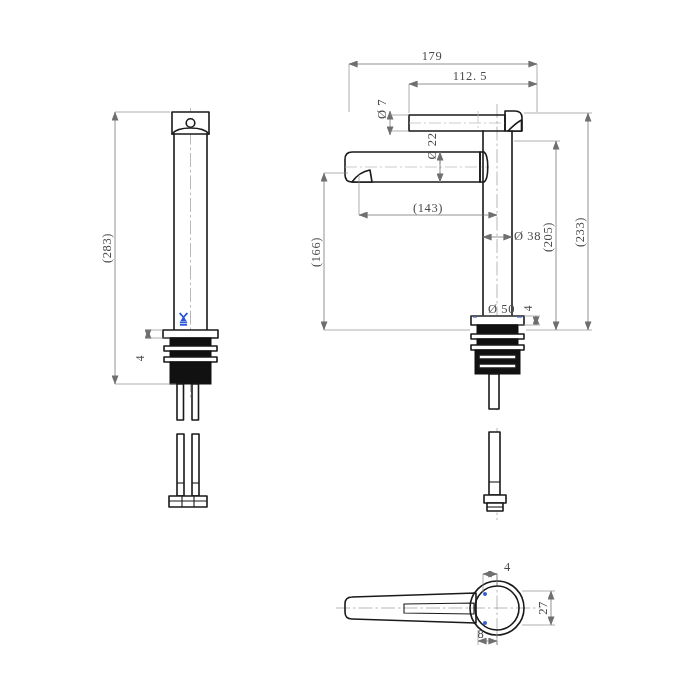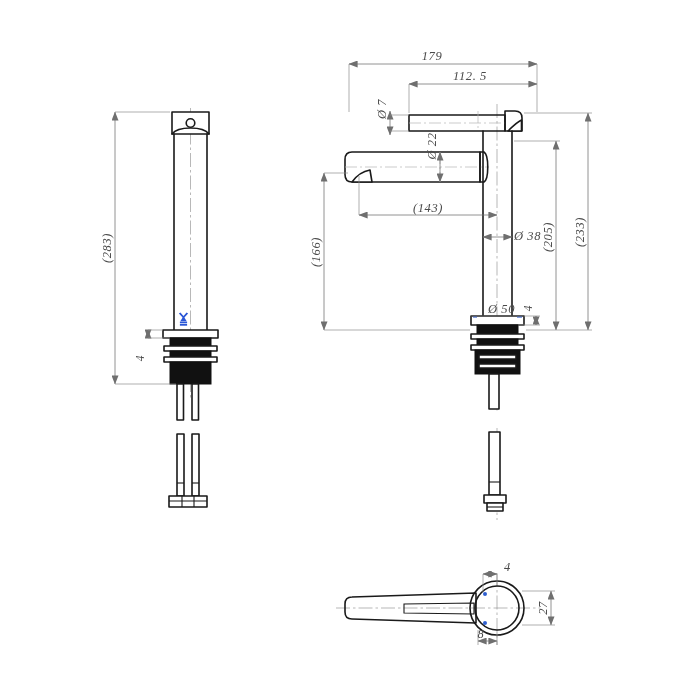--- a/index.html
+++ b/index.html
@@ -12,21 +12,20 @@
     width: 700px;
     height: 700px;
     overflow: hidden;
     font-family: "Liberation Serif", "DejaVu Serif", serif;
   }
   #drawing-root {
     position: relative;
     width: 700px;
     height: 700px;
     background: #ffffff;
-    font-style: italic;
   }
   svg#drawing {
     display: block;
     width: 700px;
     height: 700px;
   }
   .obj        { fill: none; stroke: #1a1a1a; stroke-width: 1.6; stroke-linejoin: round; stroke-linecap: round; }
   .obj-thin   { fill: none; stroke: #1a1a1a; stroke-width: 1.1; }
   .obj-fillw  { fill: #ffffff; stroke: #1a1a1a; stroke-width: 1.6; stroke-linejoin: round; }
   .obj-fillk  { fill: #111111; stroke: #111111; stroke-width: 1.0; }

